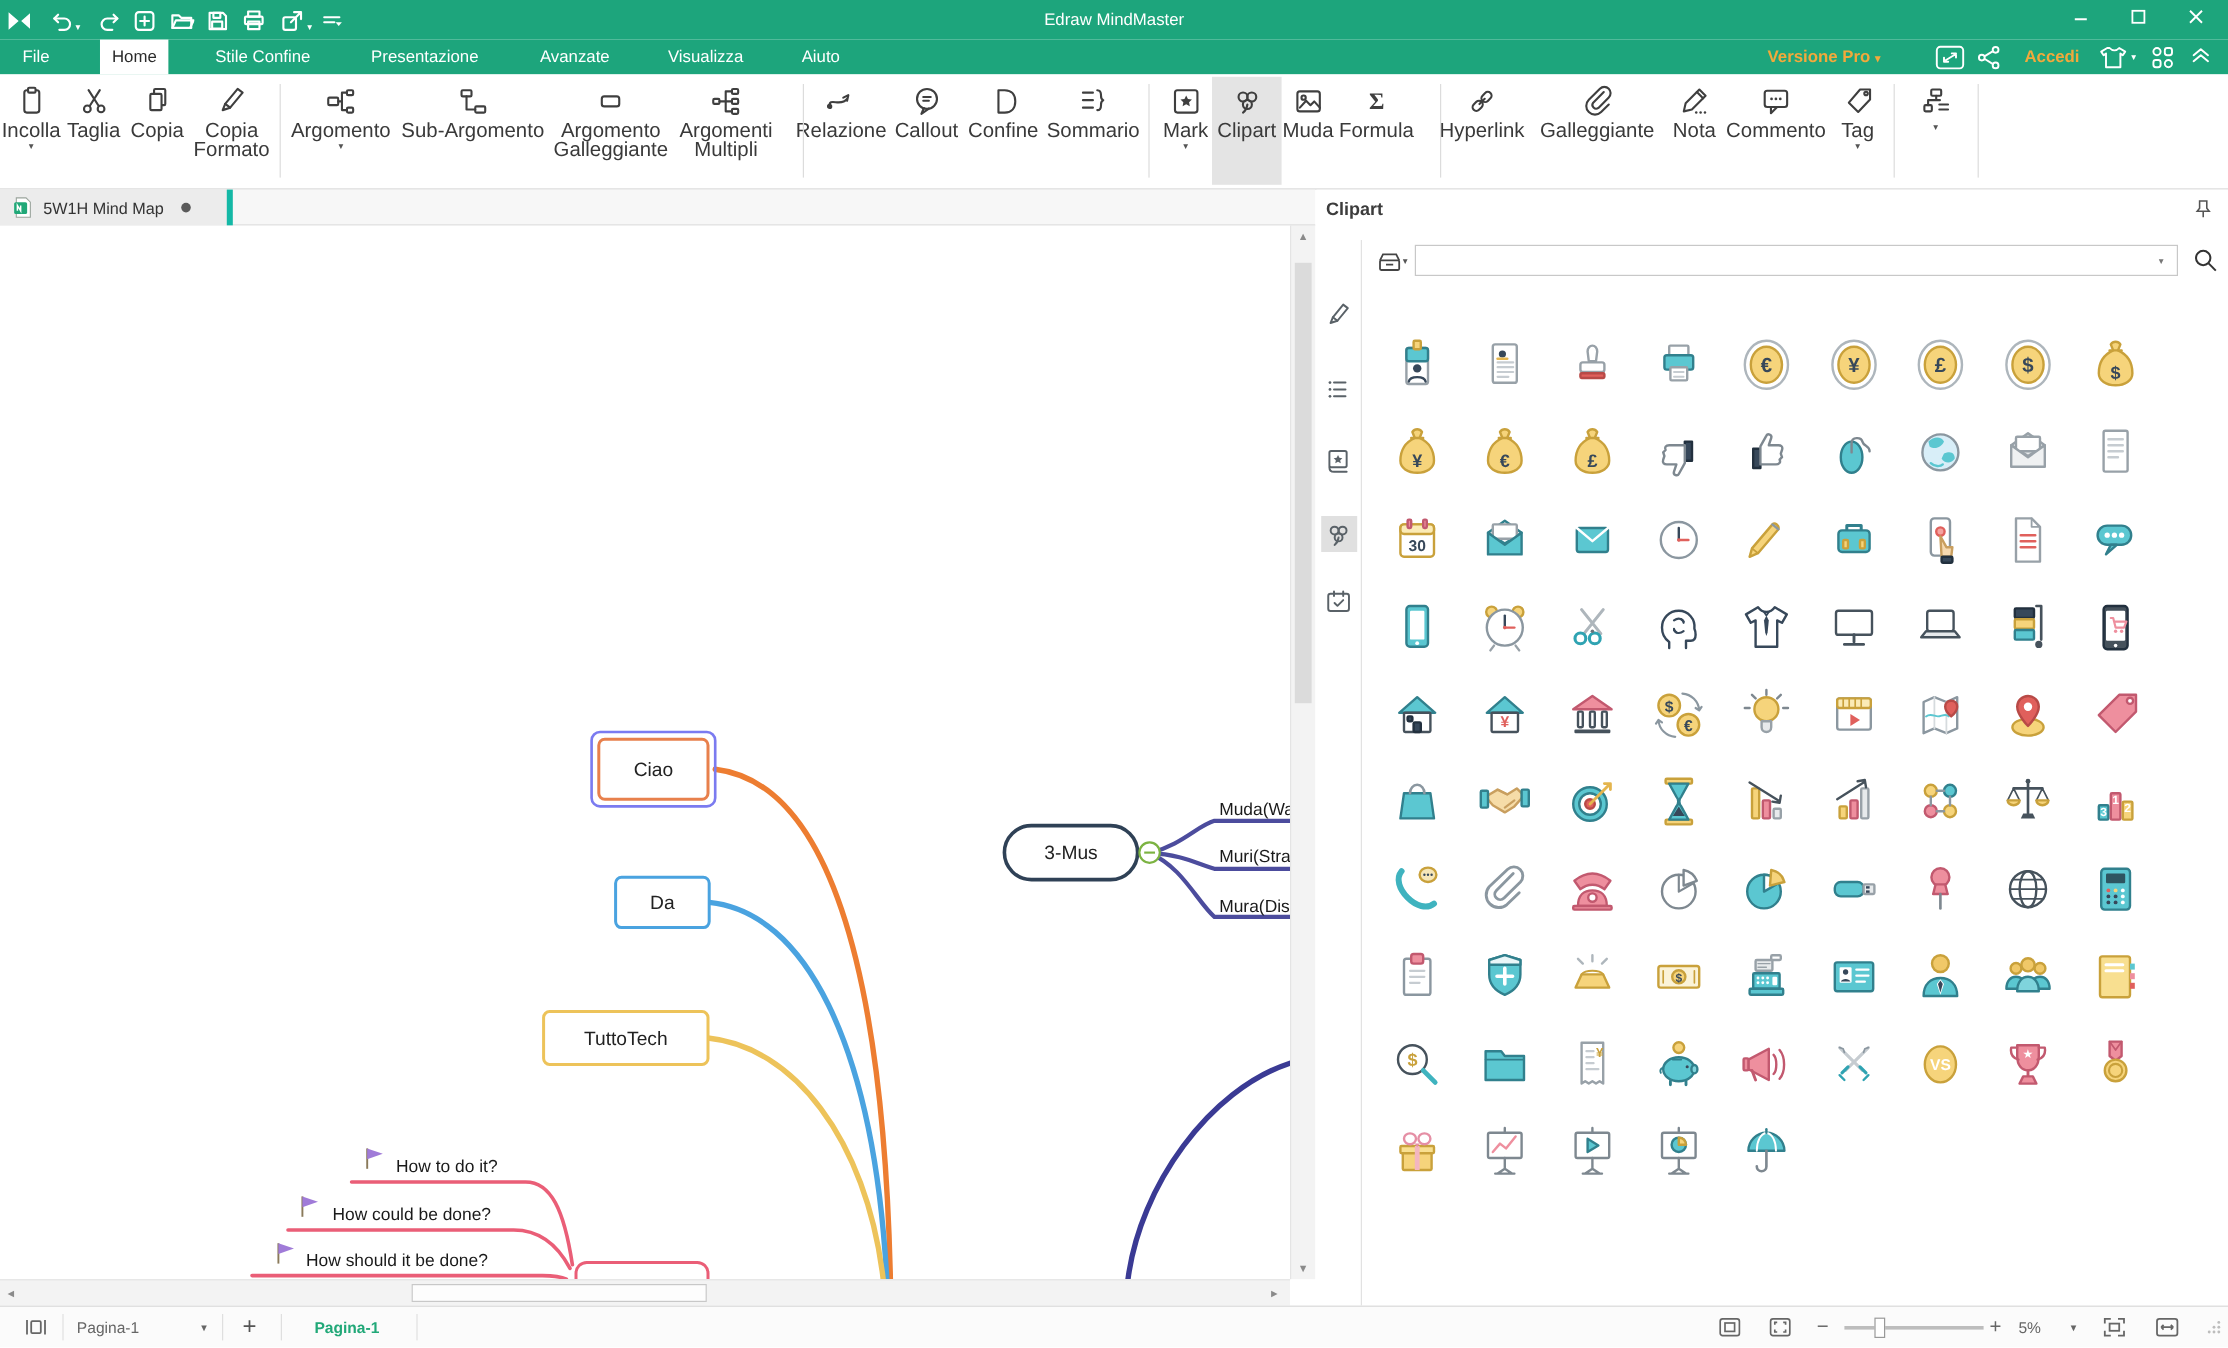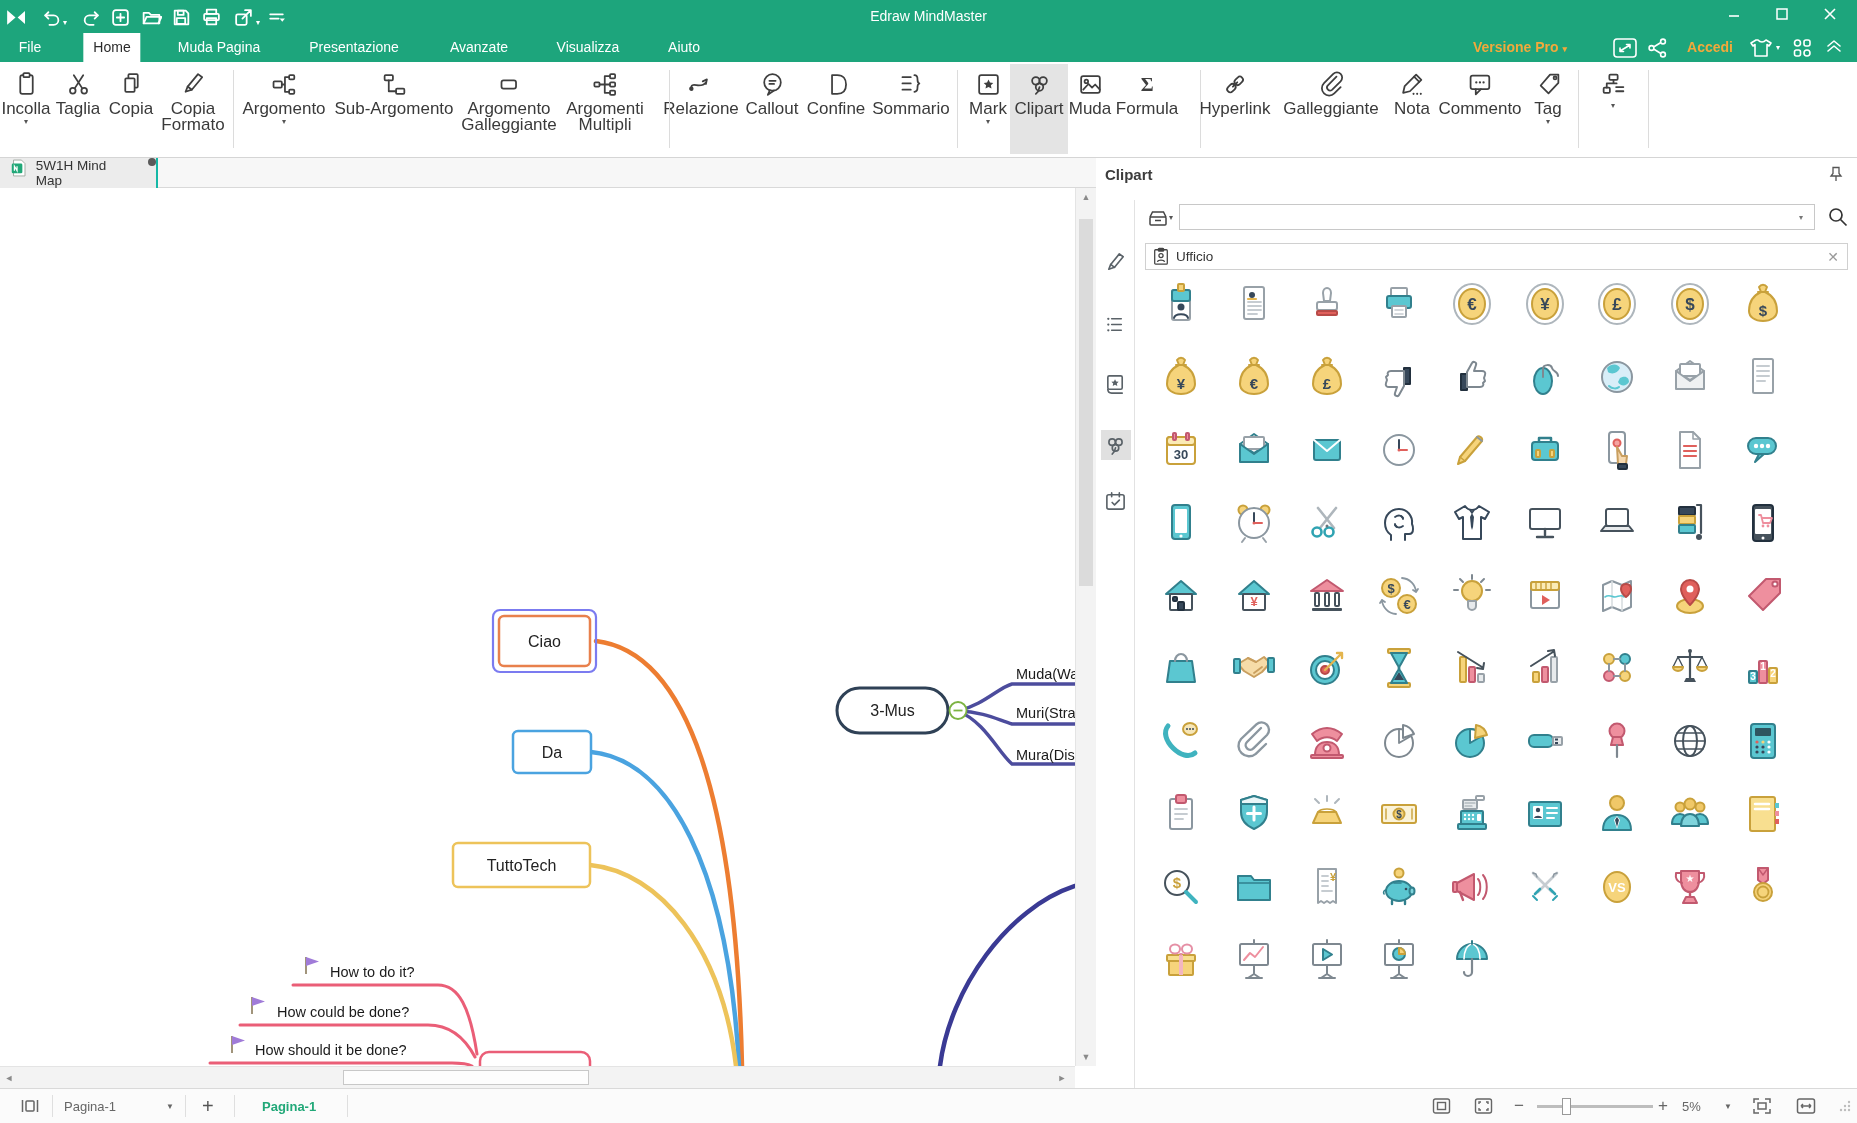--- a/index.html
+++ b/index.html
@@ -21,21 +21,21 @@
   
   #ribbon { position:absolute; left:0; top:62px; width:1857px; height:96px; background:#fff; border-bottom:1px solid #D5D5D5; }
   .rib-item { position:absolute; top:2px; height:90px; transform:translateX(-50%); text-align:center; }
   .rib-item.active { background:#E4E4E4; }
   .rib-ic { height:34px; display:flex; align-items:flex-end; justify-content:center; }
   .rib-lb { font-size:17px; color:#3a3a3a; line-height:16px; margin-top:3px; white-space:nowrap; }
   .rib-dd { font-size:8px; color:#555; line-height:10px; }
   .rib-sep { position:absolute; top:8px; width:1px; height:78px; background:#DCDCDC; }
   
   #tabstrip { position:absolute; left:0; top:158px; width:1096px; height:30px; background:#F7F7F7; border-bottom:1px solid #D9D9D9; }
-  #doc-tab { position:absolute; left:0; top:0; width:158px; height:30px; background:#ECECEC; border-right:2px solid #14b8a6; display:flex; }
+  #doc-tab { position:absolute; left:0; top:0; width:194px; height:30px; background:#ECECEC; border-right:5px solid #14b8a6; display:flex; align-items:center; }
   #doc-tab .t { font-size:13.5px; color:#333; margin-left:8px; }
   #doc-tab .dot { width:8px; height:8px; border-radius:50%; background:#5a5a5a; margin-left:14px; }
   
   #canvas { position:absolute; left:0; top:188px; width:1075px; height:878px; background:#fff; overflow:hidden; }
   #canvas svg text { font-family:"Liberation Sans", sans-serif; }
   
   #vscroll { position:absolute; left:1075px; top:188px; width:21px; height:878px; background:#F3F3F3; border-left:1px solid #E4E4E4; }
   #vthumb { position:absolute; left:3px; top:31px; width:14px; height:367px; background:#DBDBDB; }
   #hscroll { position:absolute; left:0; top:1066px; width:1075px; height:22px; background:#F3F3F3; border-top:1px solid #E4E4E4; }
   #hthumb { position:absolute; left:343px; top:3px; width:246px; height:15px; background:#FDFDFD; border:1px solid #C8C8C8; }
@@ -160,21 +160,21 @@
           <path d="M3 2l10 10M13 2L3 12" stroke="#fff" stroke-width="1.6"></path>
         </svg>
       </span>
     </div>
 </div>
 
 <div id="menubar">
   <div id="menuitems">
       <span class="menu-item" style="left:30px">File</span>
       <span class="menu-item active" style="left:112px">Home</span>
-      <span class="menu-item" style="left:219px">Muda Pagina</span>
+      <span class="menu-item" style="left:219px">Stile Confine</span>
       <span class="menu-item" style="left:354px">Presentazione</span>
       <span class="menu-item" style="left:479px">Avanzate</span>
       <span class="menu-item" style="left:588px">Visualizza</span>
       <span class="menu-item" style="left:684px">Aiuto</span>
     </div>
   <span class="menu-item orange abs" style="left:1520px"><span>Versione Pro</span> <span style="font-size:9px">▾</span></span>
   <span class="mr-ic" style="left:1610px">
     <svg width="30" height="22" viewBox="0 0 30 22">
         <g fill="none" stroke="#fff" stroke-width="1.6" stroke-linecap="round" stroke-linejoin="round">
           <rect x="4" y="2" width="22" height="18" rx="3"></rect>
@@ -640,32 +640,20 @@
     <input id="search-input" placeholder="" style="">
     <span class="abs" style="left:658px;top:9px;font-size:8px;color:#777">▾</span>
     <span class="abs" style="left:686px;top:2px">
       <svg width="22" height="22" viewBox="0 0 22 22">
           <g fill="none" stroke="#333" stroke-width="1.7">
             <circle cx="9" cy="9" r="6"></circle>
             <path d="M13.5 13.5l6 6"></path>
           </g>
         </svg>
     </span>
-  </div>
-  <div id="cat-bar">
-    <svg width="18" height="19" viewBox="0 0 20 21" style="margin-left:6px">
-        <g fill="none" stroke="#444" stroke-width="1.4">
-          <rect x="3" y="3" width="14" height="16" rx="1"></rect>
-          <rect x="7" y="1.5" width="6" height="3" rx="1" fill="#444"></rect>
-          <circle cx="10" cy="9.5" r="2.3"></circle>
-          <path d="M6 16.5c.8-2.5 7.2-2.5 8 0"></path>
-        </g>
-      </svg>
-    <span class="lbl">Ufficio</span>
-    <span class="x">✕</span>
   </div>
   <div id="grid">
       <div class="tile">
         <svg viewBox="0 0 48 48" width="48" height="48">
           <rect x="15" y="10" width="18" height="30" rx="2" fill="#FFFFFF" stroke="#98A1A8" stroke-width="2"></rect>
           <rect x="15" y="10" width="18" height="11" rx="2" fill="#5BC7D1" stroke="#31808D" stroke-width="2"></rect>
           <rect x="21" y="4" width="6" height="7" rx="1" fill="#F6D47B" stroke="#C9A13B" stroke-width="2"></rect>
           <circle cx="24" cy="27" r="3.5" fill="#37485A" stroke="none" stroke-width="0"></circle>
           <path d="M17 38c1-5 13-5 14 0" fill="none" stroke="#37485A" stroke-width="2" stroke-linecap="round" stroke-linejoin="round"></path>
         </svg>

